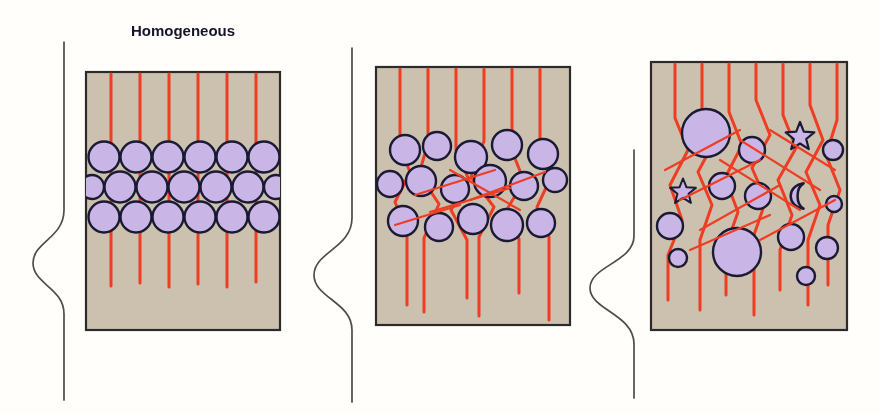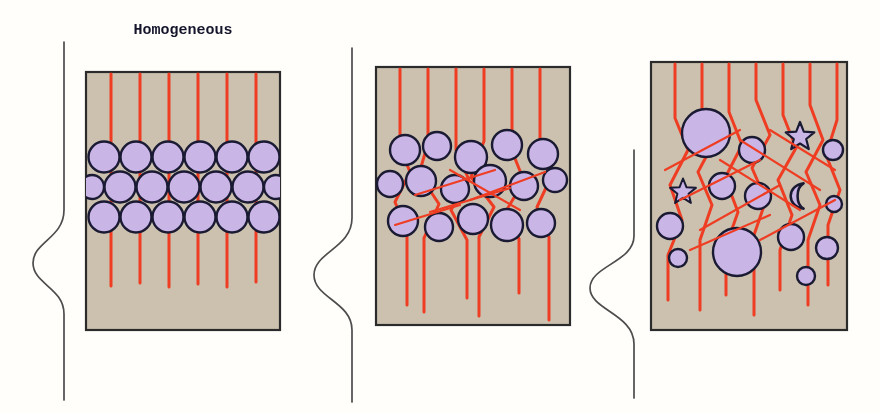--- a/index.html
+++ b/index.html
@@ -1,20 +1,20 @@
 <!DOCTYPE html>
 <html style="--background: #fffefb; --bed-fill: #ccc1ae; --bed-border: #2b2b2b; --particle-fill: #cab5e7; --particle-border: #1a1a33; --flow-line: #ee3d23; --peak-curve: #4d4d4d;"><head>
 <meta charset="utf-8">
 <style>
   html,body{margin:0;padding:0;background:#ffffff;}
   .canvas{
     position:relative;
     width:880px;height:413px;
     background:var(--background,#fffefb);
-    font-family:Liberation Mono, monospace;
+    font-family:Liberation Sans, sans-serif;
     overflow:hidden;
   }
   .canvas > svg{position:absolute;left:0;top:0;}
   .panel-title{
     position:absolute;
     text-align:center;
     font-weight:bold;
     font-size:15px;
     line-height:1.25;
     color:#15152c;

